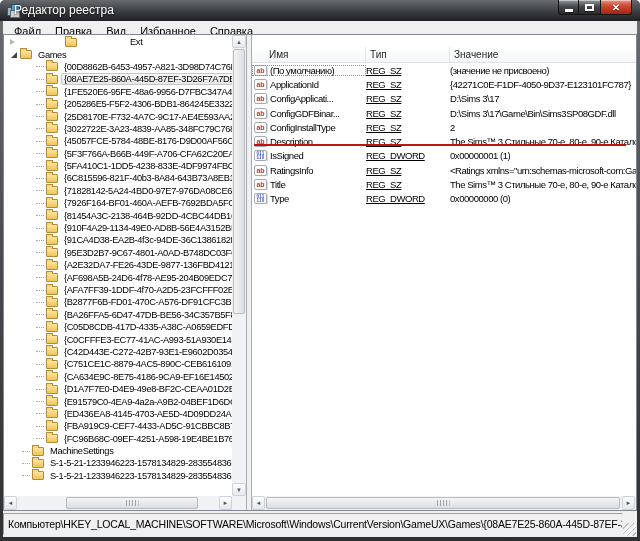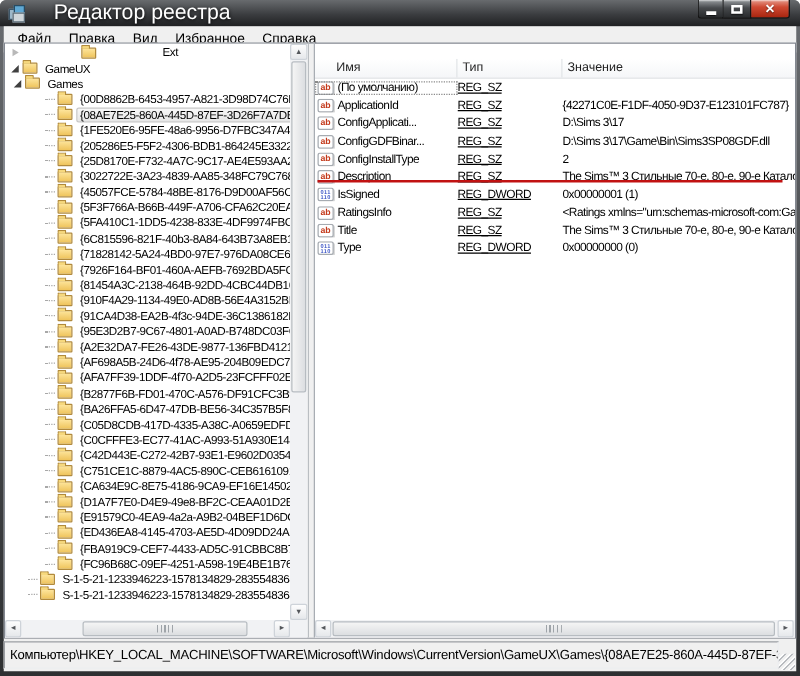--- a/index.html
+++ b/index.html
@@ -8,21 +8,21 @@
     background:linear-gradient(180deg,#6a6d71 0%,#4a4c4f 45%,#2e3032 100%);
     border-radius:5px 5px 0 0;box-sizing:border-box;}
 
   
   #titlebar{position:absolute;top:0;left:0;right:0;height:21px;border-radius:5px 5px 0 0;
     background:linear-gradient(180deg,#686b6e 0%,#3b3d40 55%,#1f2022 100%);}
   #app-icon{position:absolute;left:7px;top:4px;width:13px;height:13px;}
   #app-icon .c1{position:absolute;left:0;top:3px;width:7px;height:7px;background:#9db8c9;border:1px solid #3e5668;}
   #app-icon .c2{position:absolute;left:4px;top:0;width:7px;height:7px;background:#5fa8d4;border:1px solid #274b63;}
   #app-icon .c3{position:absolute;left:3px;top:6px;width:8px;height:6px;background:#cfd6da;border:1px solid #5a6b77;}
-  #title-text{position:absolute;left:43px;top:0;line-height:20px;font-size:17px;color:#fff;
+  #title-text{position:absolute;left:14px;top:0;line-height:20px;font-size:12px;color:#fff;
     text-shadow:0 1px 3px rgba(0,0,0,.9);}
   #win-controls{position:absolute;top:0;right:8px;display:flex;}
   .wbtn{height:15px;border:1px solid #141414;border-top:none;box-sizing:border-box;
     background:linear-gradient(180deg,rgba(160,164,168,.85),rgba(70,73,76,.9) 45%,rgba(40,42,44,.95));
     box-shadow:inset 0 1px 0 rgba(255,255,255,.45);display:flex;align-items:center;justify-content:center;}
   #btn-min{width:21px;border-radius:0 0 0 3px;}
   #btn-max{width:21px;border-left:none;border-right:none;}
   #btn-close{width:32px;border-radius:0 0 3px 0;
     background:linear-gradient(180deg,#e59a8b 0%,#cf4a33 40%,#a8250f 100%);}
   .glyph-min{width:8px;height:3px;background:#fff;margin-top:6px;box-shadow:0 1px 1px rgba(0,0,0,.6);}
@@ -146,25 +146,20 @@
 
   <div id="content">
 
     <div id="tree-pane">
       <div id="tree-items">
           <div class="trow" style="padding-left: 4px; gap: 47px;">
     <span class="expander collapsed"></span>
     <span class="folder"></span>
     <span class="tlabel">Ext</span>
   </div>
-          <div class="trow" style="padding-left: 4px;">
-    <span class="expander expanded"></span>
-    <span class="folder"></span>
-    <span class="tlabel">GameUX</span>
-  </div>
           <div class="trow" style="padding-left: 6px;">
     <span class="expander expanded"></span>
     <span class="folder"></span>
     <span class="tlabel">Games</span>
   </div>
           <div class="trow" style="padding-left: 32px;">
     <span class="expander leaf"></span>
     <span class="folder"></span>
     <span class="tlabel">{00D8862B-6453-4957-A821-3D98D74C76BE}</span>
   </div>
@@ -310,20 +305,25 @@
   </div>
           <div class="trow" style="padding-left: 32px;">
     <span class="expander leaf"></span>
     <span class="folder"></span>
     <span class="tlabel">{FBA919C9-CEF7-4433-AD5C-91CBBC8B767E}</span>
   </div>
           <div class="trow" style="padding-left: 32px;">
     <span class="expander leaf"></span>
     <span class="folder"></span>
     <span class="tlabel">{FC96B68C-09EF-4251-A598-19E4BE1B76A9}</span>
+  </div>
+          <div class="trow" style="padding-left: 18px;">
+    <span class="expander leaf"></span>
+    <span class="folder"></span>
+    <span class="tlabel">MachineSettings</span>
   </div>
           <div class="trow" style="padding-left: 18px;">
     <span class="expander leaf"></span>
     <span class="folder"></span>
     <span class="tlabel">S-1-5-21-1233946223-1578134829-2835548368-1000</span>
   </div>
           <div class="trow" style="padding-left: 18px;">
     <span class="expander leaf"></span>
     <span class="folder"></span>
     <span class="tlabel">S-1-5-21-1233946223-1578134829-2835548368-1001</span>
@@ -352,20 +352,21 @@
         <span class="hcol" id="hcol-type">Тип</span>
         <span class="hcol" id="hcol-value">Значение</span>
       </div>
       <div id="list-rows">
           <div class="lrow">
     <span class="cell-name focused">
       <span class="vicon string"></span>
       <span class="ntext">(По умолчанию)</span>
     </span>
     <span class="cell-type">REG_SZ</span>
+    <span class="cell-value">(значение не присвоено)</span>
   </div>
           <div class="lrow">
     <span class="cell-name">
       <span class="vicon string"></span>
       <span class="ntext">ApplicationId</span>
     </span>
     <span class="cell-type">REG_SZ</span>
     <span class="cell-value">{42271C0E-F1DF-4050-9D37-E123101FC787}</span>
   </div>
           <div class="lrow">

